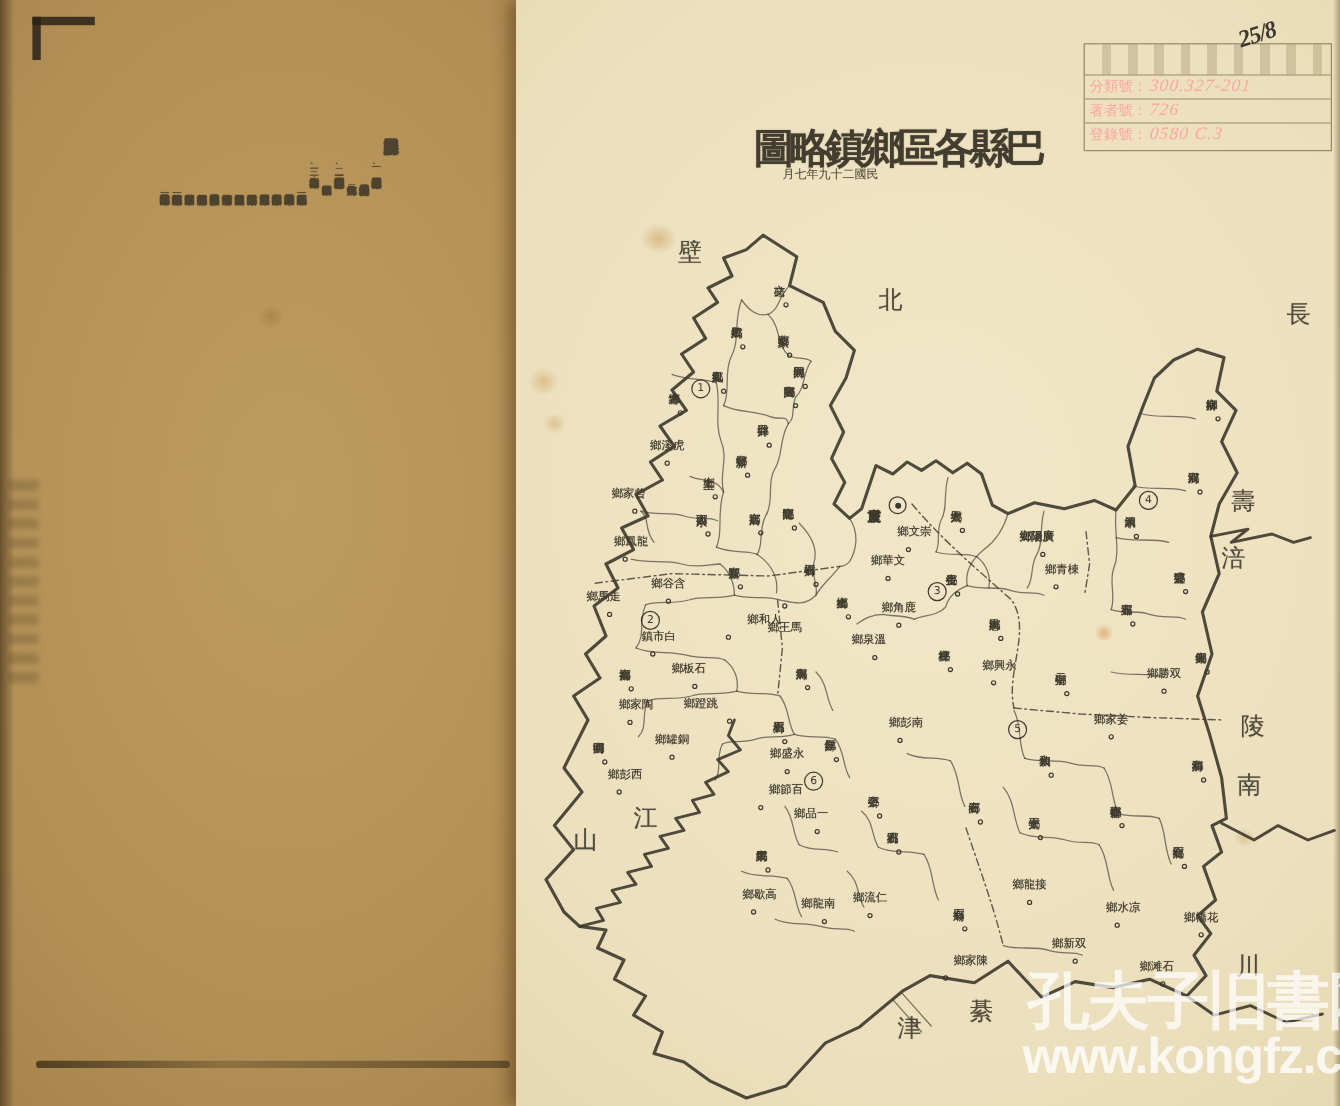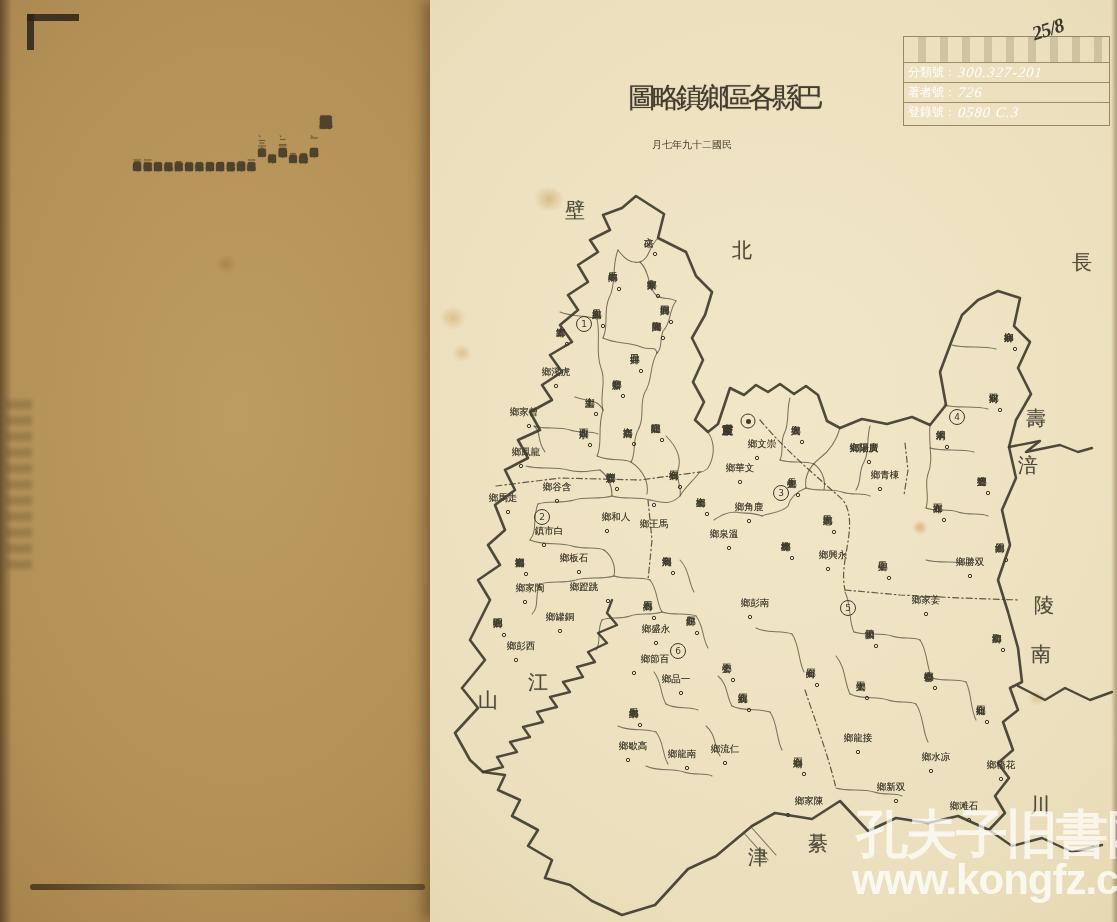--- a/index.html
+++ b/index.html
@@ -28,29 +28,29 @@
   
   .notes{position:absolute;left:56px;top:104px;width:278px;height:336px;
     writing-mode:vertical-rl;color:#4f4430;text-shadow:0 0 .7px rgba(79,68,48,.8);}
   .ncol{margin:0 2px;line-height:1.05;letter-spacing:0;}
   .ncol.t0{font-size:12.5px;font-weight:bold;padding-top:2px;}
   .ncol.t1{font-size:8px;padding-top:30px;}
   .ncol.t2{font-size:8px;padding-top:44px;}
   .ncol.t3{font-size:8px;padding-top:52px;}
 
   
-  .maptitle{position:absolute;left:628px;top:79px;width:170px;height:40px;
-    font-size:28px;font-weight:normal;letter-spacing:-4px;color:#423d2e;white-space:nowrap;
+  .maptitle{position:absolute;left:628px;top:101px;width:170px;height:40px;
+    font-size:34px;font-weight:bold;letter-spacing:-4px;color:#423d2e;white-space:nowrap;
     text-shadow:0 0 1px rgba(66,61,46,.6);}
   .mapdate{position:absolute;left:652px;top:138px;width:130px;font-size:10px;
     letter-spacing:0px;color:#45402f;white-space:nowrap;}
 
   
   .stamp{position:absolute;left:903px;top:36px;width:205px;height:88px;
-    border:1.5px solid rgba(122,107,70,.75);color:#ffffff;}
+    border:1.5px solid rgba(122,107,70,.75);color:#fca5a5;}
   .stamp .srow{border-top:1px solid rgba(122,107,70,.7);height:19px;display:flex;align-items:center;
     padding:0 4px;font-size:12px;white-space:nowrap;}
   .stamp .shead{height:25px;border-top:none;
     background:repeating-linear-gradient(90deg,transparent 0 14px,rgba(110,95,60,.28) 14px 22px);
     opacity:.8;}
   .stamp .sval{font-size:14.5px;font-style:italic;letter-spacing:1px;transform:skewX(-6deg);margin-left:2px;}
   .fraction{position:absolute;left:1032px;top:18px;font-size:20px;color:#3b382e;
     transform:rotate(-18deg);font-style:italic;font-weight:bold;letter-spacing:-1px;}
 
   
@@ -319,21 +319,21 @@
       <div class="ml h" style="left: 524px; top: 413px;">鄉家曾</div>
       <div class="ml h" style="left: 526px; top: 453px;">鄉鳳龍</div>
       <div class="ml v" style="left: 610px; top: 465px;">新豐鄉</div>
       <div class="ml v" style="left: 673px; top: 463px;">石橋鄉</div>
       <div class="ml h" style="left: 762px; top: 445px;">鄉文崇</div>
       <div class="ml h" style="left: 740px; top: 469px;">鄉華文</div>
       <div class="ml v" style="left: 795px; top: 418px;">太興鄉</div>
       <div class="ml v" style="left: 791px; top: 471px;">長生鄉</div>
       <div class="ml h" style="left: 557px; top: 488px;">鄉谷含</div>
       <div class="ml h" style="left: 503px; top: 499px;">鄉馬走</div>
-      <div class="ml h" style="left: 616px; top: 518px;">鄉和人</div>
+      <div class="ml h" style="left: 637px; top: 518px;">鄉和人</div>
       <div class="ml h" style="left: 654px; top: 492px; margin-top: 33px;">鄉王馬</div>
       <div class="ml v" style="left: 700px; top: 490px;">土橋鄉</div>
       <div class="ml h" style="left: 549px; top: 532px;">鎮市白</div>
       <div class="ml v" style="left: 519px; top: 550px;">福壽鄉</div>
       <div class="ml h" style="left: 574px; top: 559px;">鄉板石</div>
       <div class="ml v" style="left: 666px; top: 549px;">魚洞鄉</div>
       <div class="ml v" style="left: 647px; top: 594px;">石馬鄉</div>
       <div class="ml h" style="left: 584px; top: 588px;">鄉蹬跳</div>
       <div class="ml h" style="left: 530px; top: 589px;">鄉家陶</div>
       <div class="ml h" style="left: 560px; top: 618px;">鄉罐銅</div>

